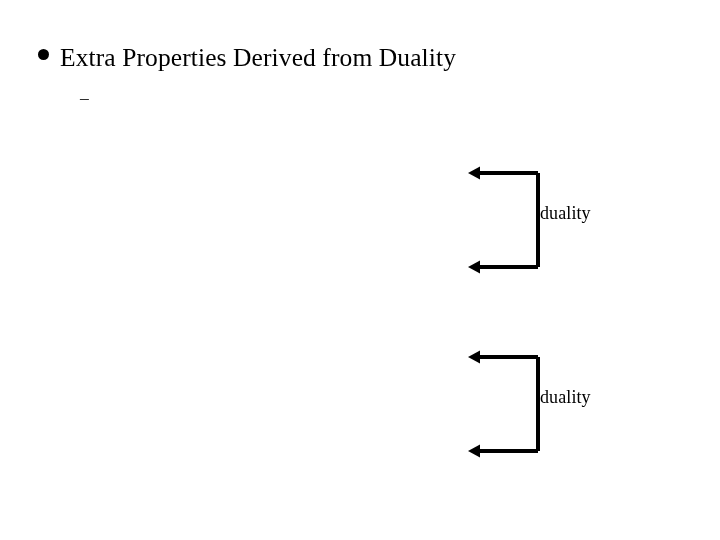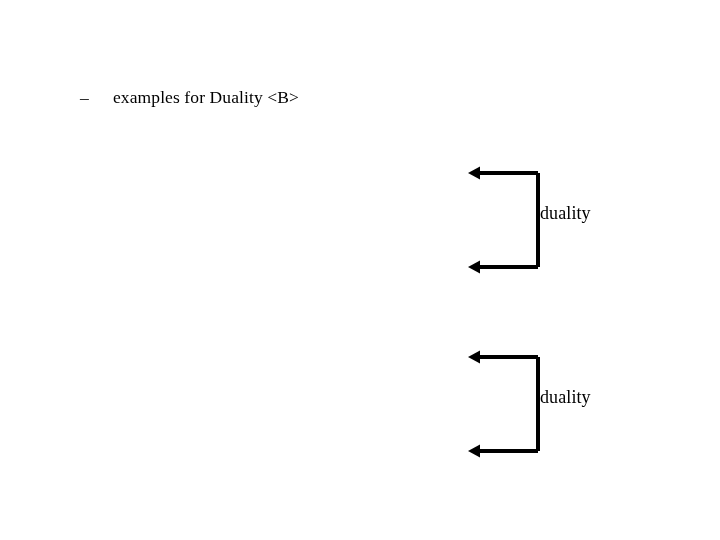--- a/index.html
+++ b/index.html
@@ -89,24 +89,27 @@
     line-height: 1.05;
     white-space: nowrap;
     letter-spacing: 0.1px;
   }
 </style>
 </head>
 <body>
 
 <div id="slide">
 
+  <div class="bullet-line">
+    <span class="bullet-glyph"></span>
+    <span class="bullet-text">Extra Properties Derived from Duality</span>
+  </div>
 
   <div class="sub-line">
     <span class="sub-dash">–</span>
-    <span class="sub-text">examples for Duality &lt;B&gt;</span>
   </div>
 
   <div class="bracket-group group-1">
     <svg class="bracket-svg" width="86" height="116" viewBox="0 0 86 116">
 
       <path d="M 76 11 L 76 105" stroke="#000000" stroke-width="4" fill="none"></path>
 
       <path d="M 76 11 L 15 11" stroke="#000000" stroke-width="4" fill="none"></path>
 
       <path d="M 76 105 L 15 105" stroke="#000000" stroke-width="4" fill="none"></path>

